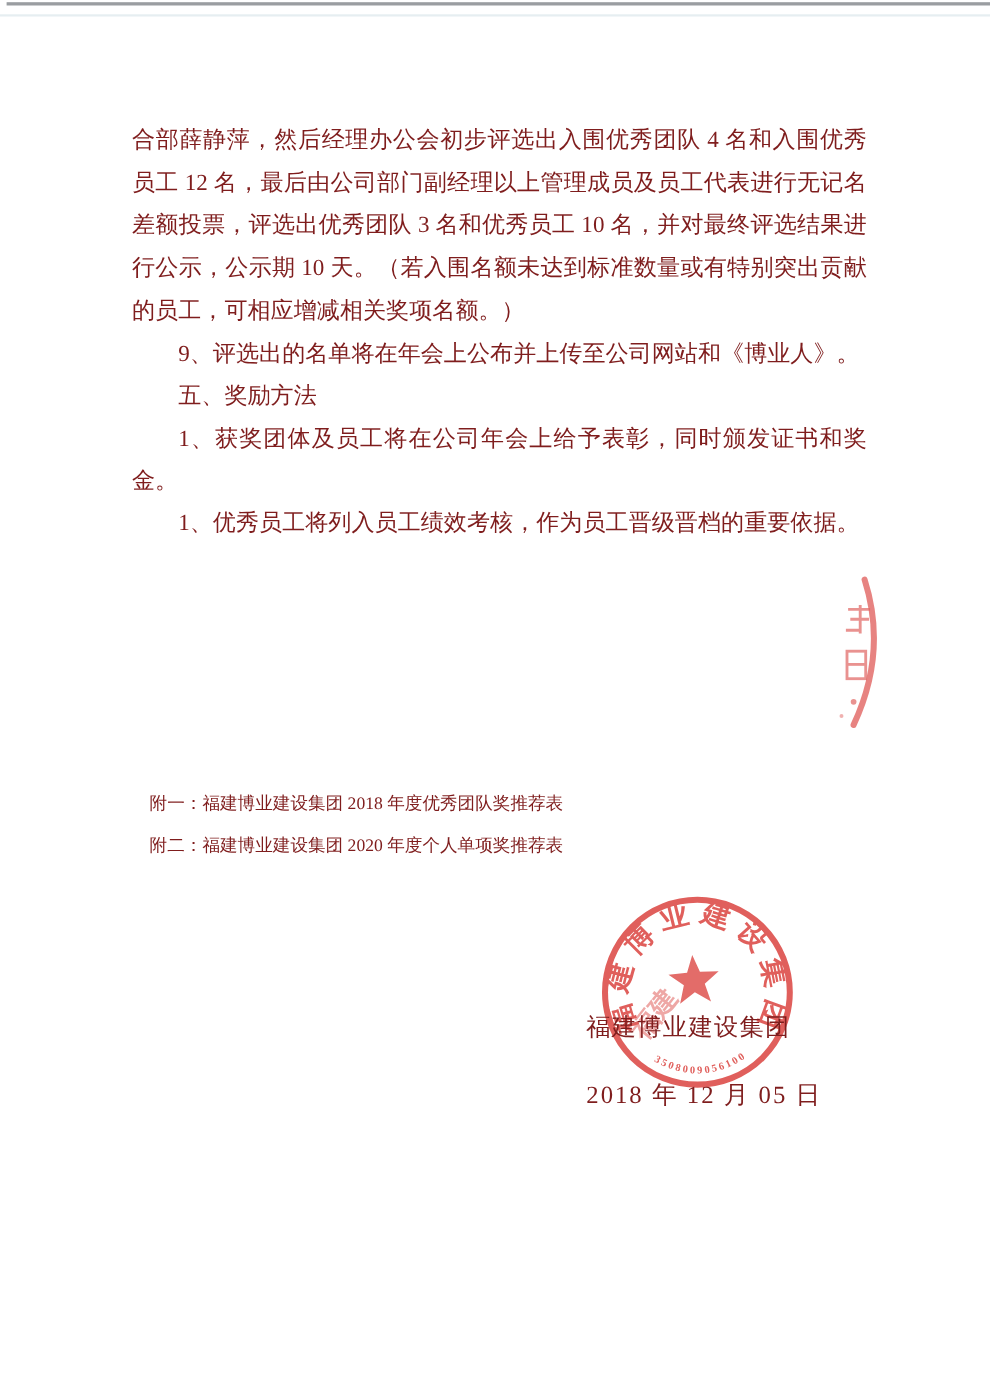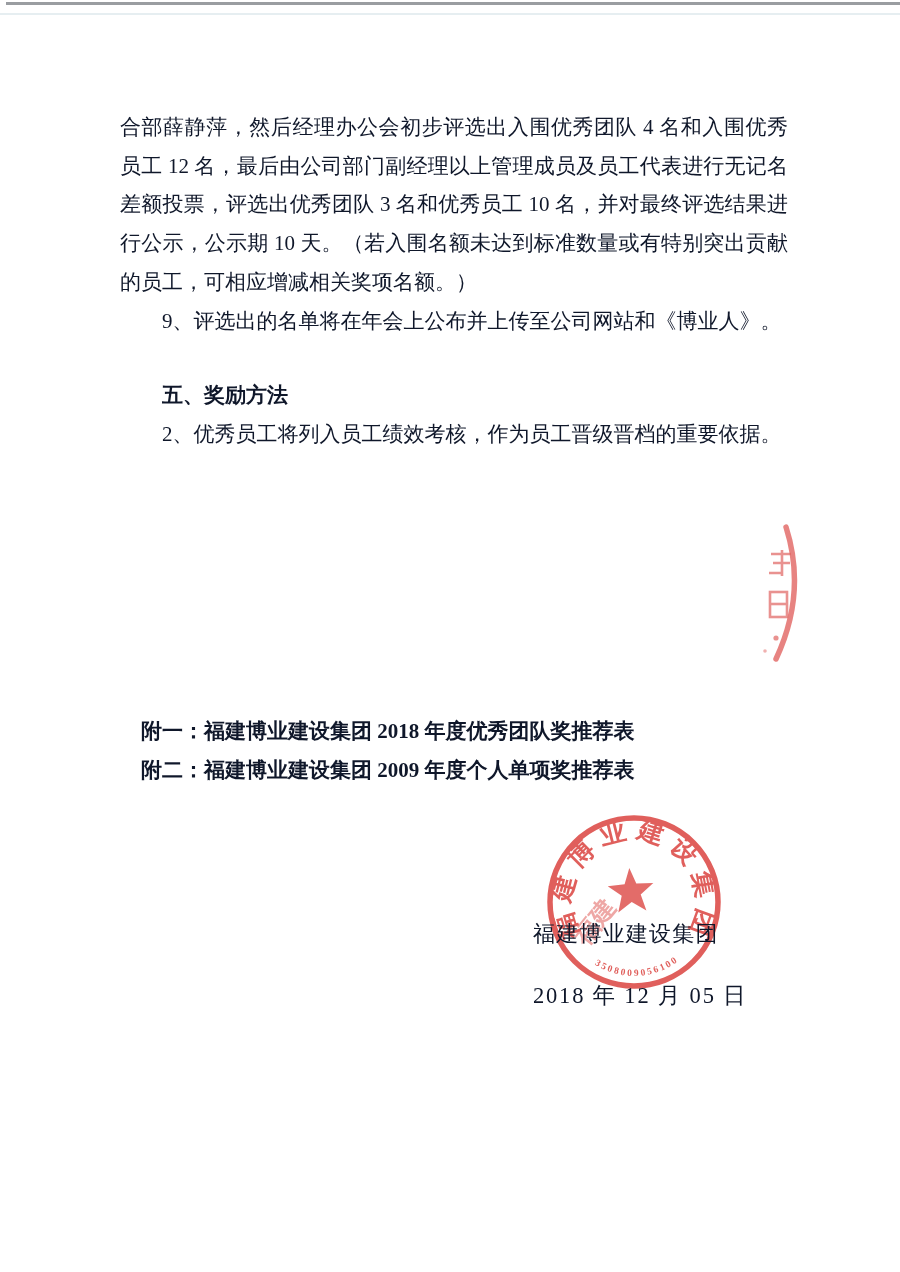--- a/index.html
+++ b/index.html
@@ -2,46 +2,46 @@
 <html><head>
 <meta charset="utf-8">
 <style>
   html,body{margin:0;padding:0;background:#ffffff;}
   .page{
     position:relative;
     width:900px;height:1272px;
     background:#ffffff;
     overflow:hidden;
     font-family:"Liberation Serif","DejaVu Serif",serif;
-    color:#0f172a;
+    color:#7f1d1d;
   }
   
   .scanline-1{position:absolute;top:2px;left:6px;right:0;height:3px;background:#9a9da1;}
   .scanline-2{position:absolute;top:13px;left:0;right:0;height:2px;background:#e6eef1;}
 
   
   .body-text{
     position:absolute;left:120px;top:108px;width:668px;
     font-size:21px;line-height:38.7px;
     text-align:justify;text-justify:inter-ideograph;
   }
   .body-text p{margin:0;padding:0;}
   .body-text p.ind{text-indent:2em;}
-  .body-text p.hd{font-weight:bold;margin-top:36px;}
+  .body-text p.hd{font-weight:normal;}
   .email{
     font-family:"Liberation Mono","DejaVu Sans Mono",monospace;
     font-size:19px;
     text-decoration:underline;
     text-underline-offset:5px;
   }
 
   
   .attachments{
     position:absolute;left:120px;top:712px;width:668px;
-    font-size:21px;line-height:38.7px;font-weight:bold;
+    font-size:16px;line-height:38.7px;
   }
   .attachments p{margin:0;padding:0;text-indent:1em;}
 
   
   .sig-company{
     position:absolute;left:533px;top:919px;
     font-size:22px;letter-spacing:1.2px;z-index:3;
   }
   .sig-date{
     position:absolute;left:533px;top:957px;
@@ -58,26 +58,27 @@
 
 <div class="page">
 
   <div class="scanline-1"></div>
   <div class="scanline-2"></div>
 
   <div class="body-text">
     <p>合部薛静萍，然后经理办公会初步评选出入围优秀团队 4 名和入围优秀员工 12 名，最后由公司部门副经理以上管理成员及员工代表进行无记名差额投票，评选出优秀团队 3 名和优秀员工 10 名，并对最终评选结果进行公示，公示期 10 天。（若入围名额未达到标准数量或有特别突出贡献的员工，可相应增减相关奖项名额。）</p>
     <p class="ind">9、评选出的名单将在年会上公布并上传至公司网站和《博业人》。</p>
     <p class="ind hd">五、奖励方法</p>
-    <p class="ind">2、优秀员工将列入员工绩效考核，作为员工晋级晋档的重要依据。</p>
+    <p class="ind">1、获奖团体及员工将在公司年会上给予表彰，同时颁发证书和奖金。</p>
+    <p class="ind">1、优秀员工将列入员工绩效考核，作为员工晋级晋档的重要依据。</p>
   </div>
 
   <div class="attachments">
     <p>附一：福建博业建设集团 2018 年度优秀团队奖推荐表</p>
-    <p>附二：福建博业建设集团 2009 年度个人单项奖推荐表</p>
+    <p>附二：福建博业建设集团 2020 年度个人单项奖推荐表</p>
   </div>
 
   <div class="sig-company">福建博业建设集团</div>
   <div class="sig-date">2018 年 12 月 05 日</div>
 
   <svg class="seal-main" viewBox="0 0 180 185" xmlns="http://www.w3.org/2000/svg">
     <circle cx="87" cy="90" r="84" fill="none" stroke="#dc4a46" stroke-width="5.5"></circle>
     <polygon points="82.3,56.1 89.3,71.5 106.3,71 93.7,82.4 99.4,98.4 84.7,90 71.3,100.4 74.7,83.7 60.7,74.2 77.6,72.3" fill="#dc4a46" opacity="0.92"></polygon>
     <defs>
       <path id="sealTextArc" d="M 42.5,134.5 A 63,63 0 1 1 131.5,134.5" fill="none"></path>

